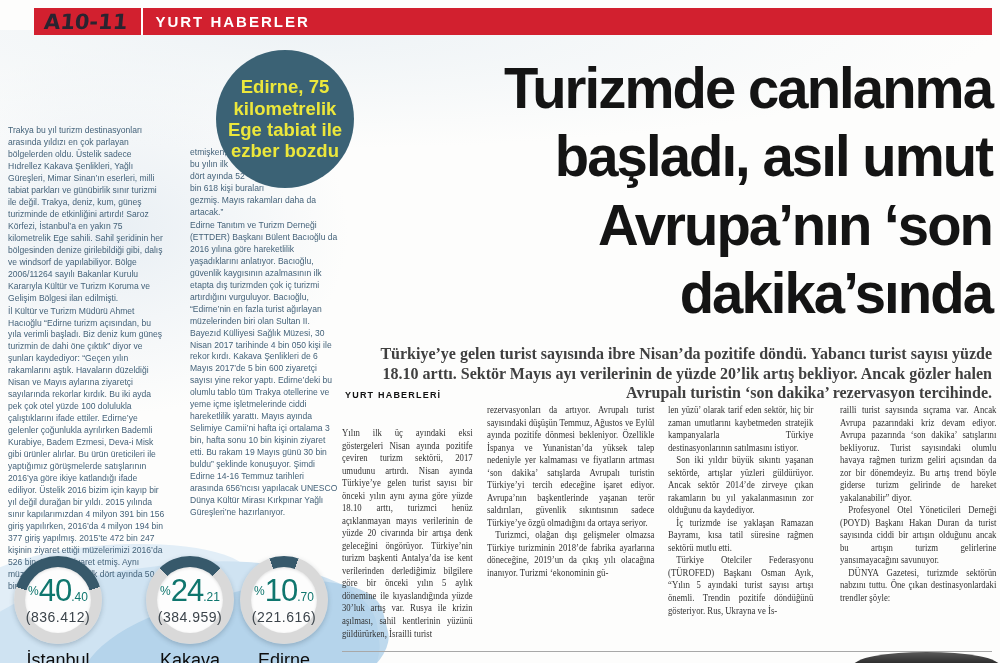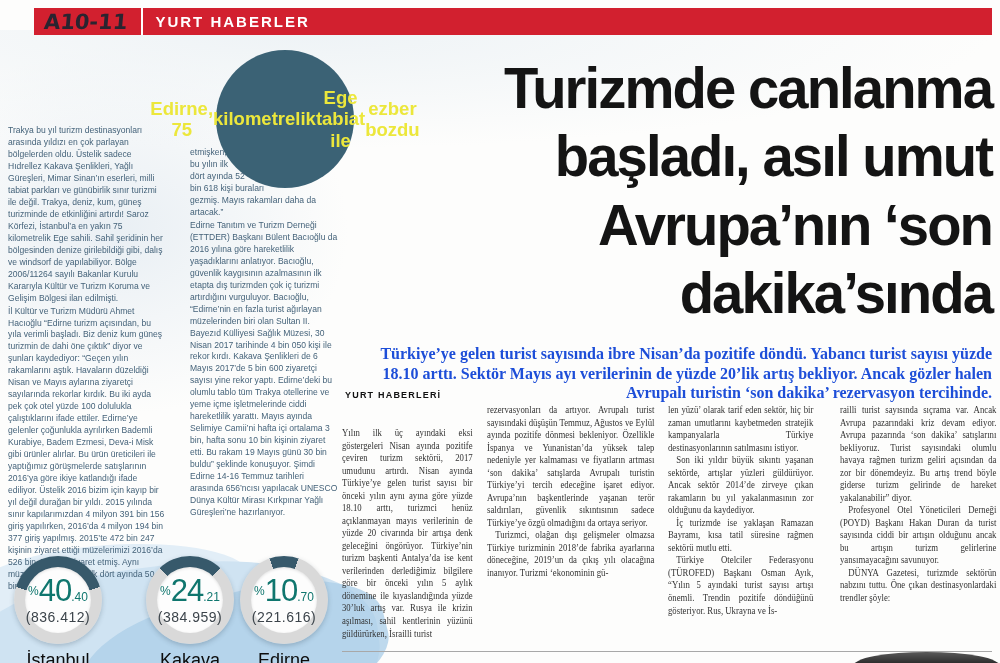--- a/index.html
+++ b/index.html
@@ -19,30 +19,30 @@
   .bottom-rule{position:absolute;left:342px;top:651px;width:650px;height:1px;background:#a8a8a8;z-index:2;}
   
   .masthead{position:absolute;left:34px;top:8px;width:958px;height:27px;background:#d2202f;
     display:flex;align-items:center;z-index:2;}
   .pagenum{margin-left:10px;font-size:21px;font-weight:bold;color:#2a2430;
     transform:skewX(-5deg);letter-spacing:0px;font-family:"DejaVu Sans",sans-serif;}
   .mh-divider{width:2px;height:27px;background:#ffffff;margin:0 12px 0 14px;}
   .section{color:#ffffff;font-weight:bold;font-size:15px;letter-spacing:2px;}
   
   .badge{position:absolute;left:216px;top:50px;width:138px;height:138px;border-radius:50%;
-    display:flex;flex-direction:row;align-items:center;justify-content:center;z-index:2;
+    display:flex;flex-direction:column;align-items:center;justify-content:center;z-index:2;
     text-align:center;font-weight:bold;font-size:18.5px;line-height:1.16;}
   .badge span{display:block;}
   
   .headline{position:absolute;right:8px;top:54px;width:625px;margin:0;text-align:right;z-index:2;
     font-size:58px;font-weight:bold;letter-spacing:-2px;line-height:1.18;color:#141414;
     font-family:"Liberation Sans",sans-serif;transform:scaleX(.97);transform-origin:top right;}
   .headline span{display:block;}
   .standfirst{position:absolute;right:8px;top:344px;width:618px;margin:0;text-align:right;z-index:2;
-    font-family:"Liberation Serif",serif;font-weight:bold;font-size:16px;line-height:1.23;color:#1d4ed8;}
+    font-family:"Liberation Serif",serif;font-weight:bold;font-size:16px;line-height:1.23;color:#404040;}
   
   .side-col{position:absolute;z-index:2;color:#45637a;font-size:9.5px;line-height:1.26;
     text-align:left;transform:scaleX(.9);transform-origin:top left;}
   .side-col p{margin:0 0 1px 0;}
   .side1{left:8px;top:124px;width:176px;}
   .side2{left:190px;top:146px;width:164px;}
   .sp{float:right;clear:right;height:13px;}
   .sp1{width:112px;} .sp2{width:102px;} .sp3{width:78px;}
   
   .kicker{position:absolute;left:345px;top:390px;z-index:2;font-size:9px;font-weight:bold;

